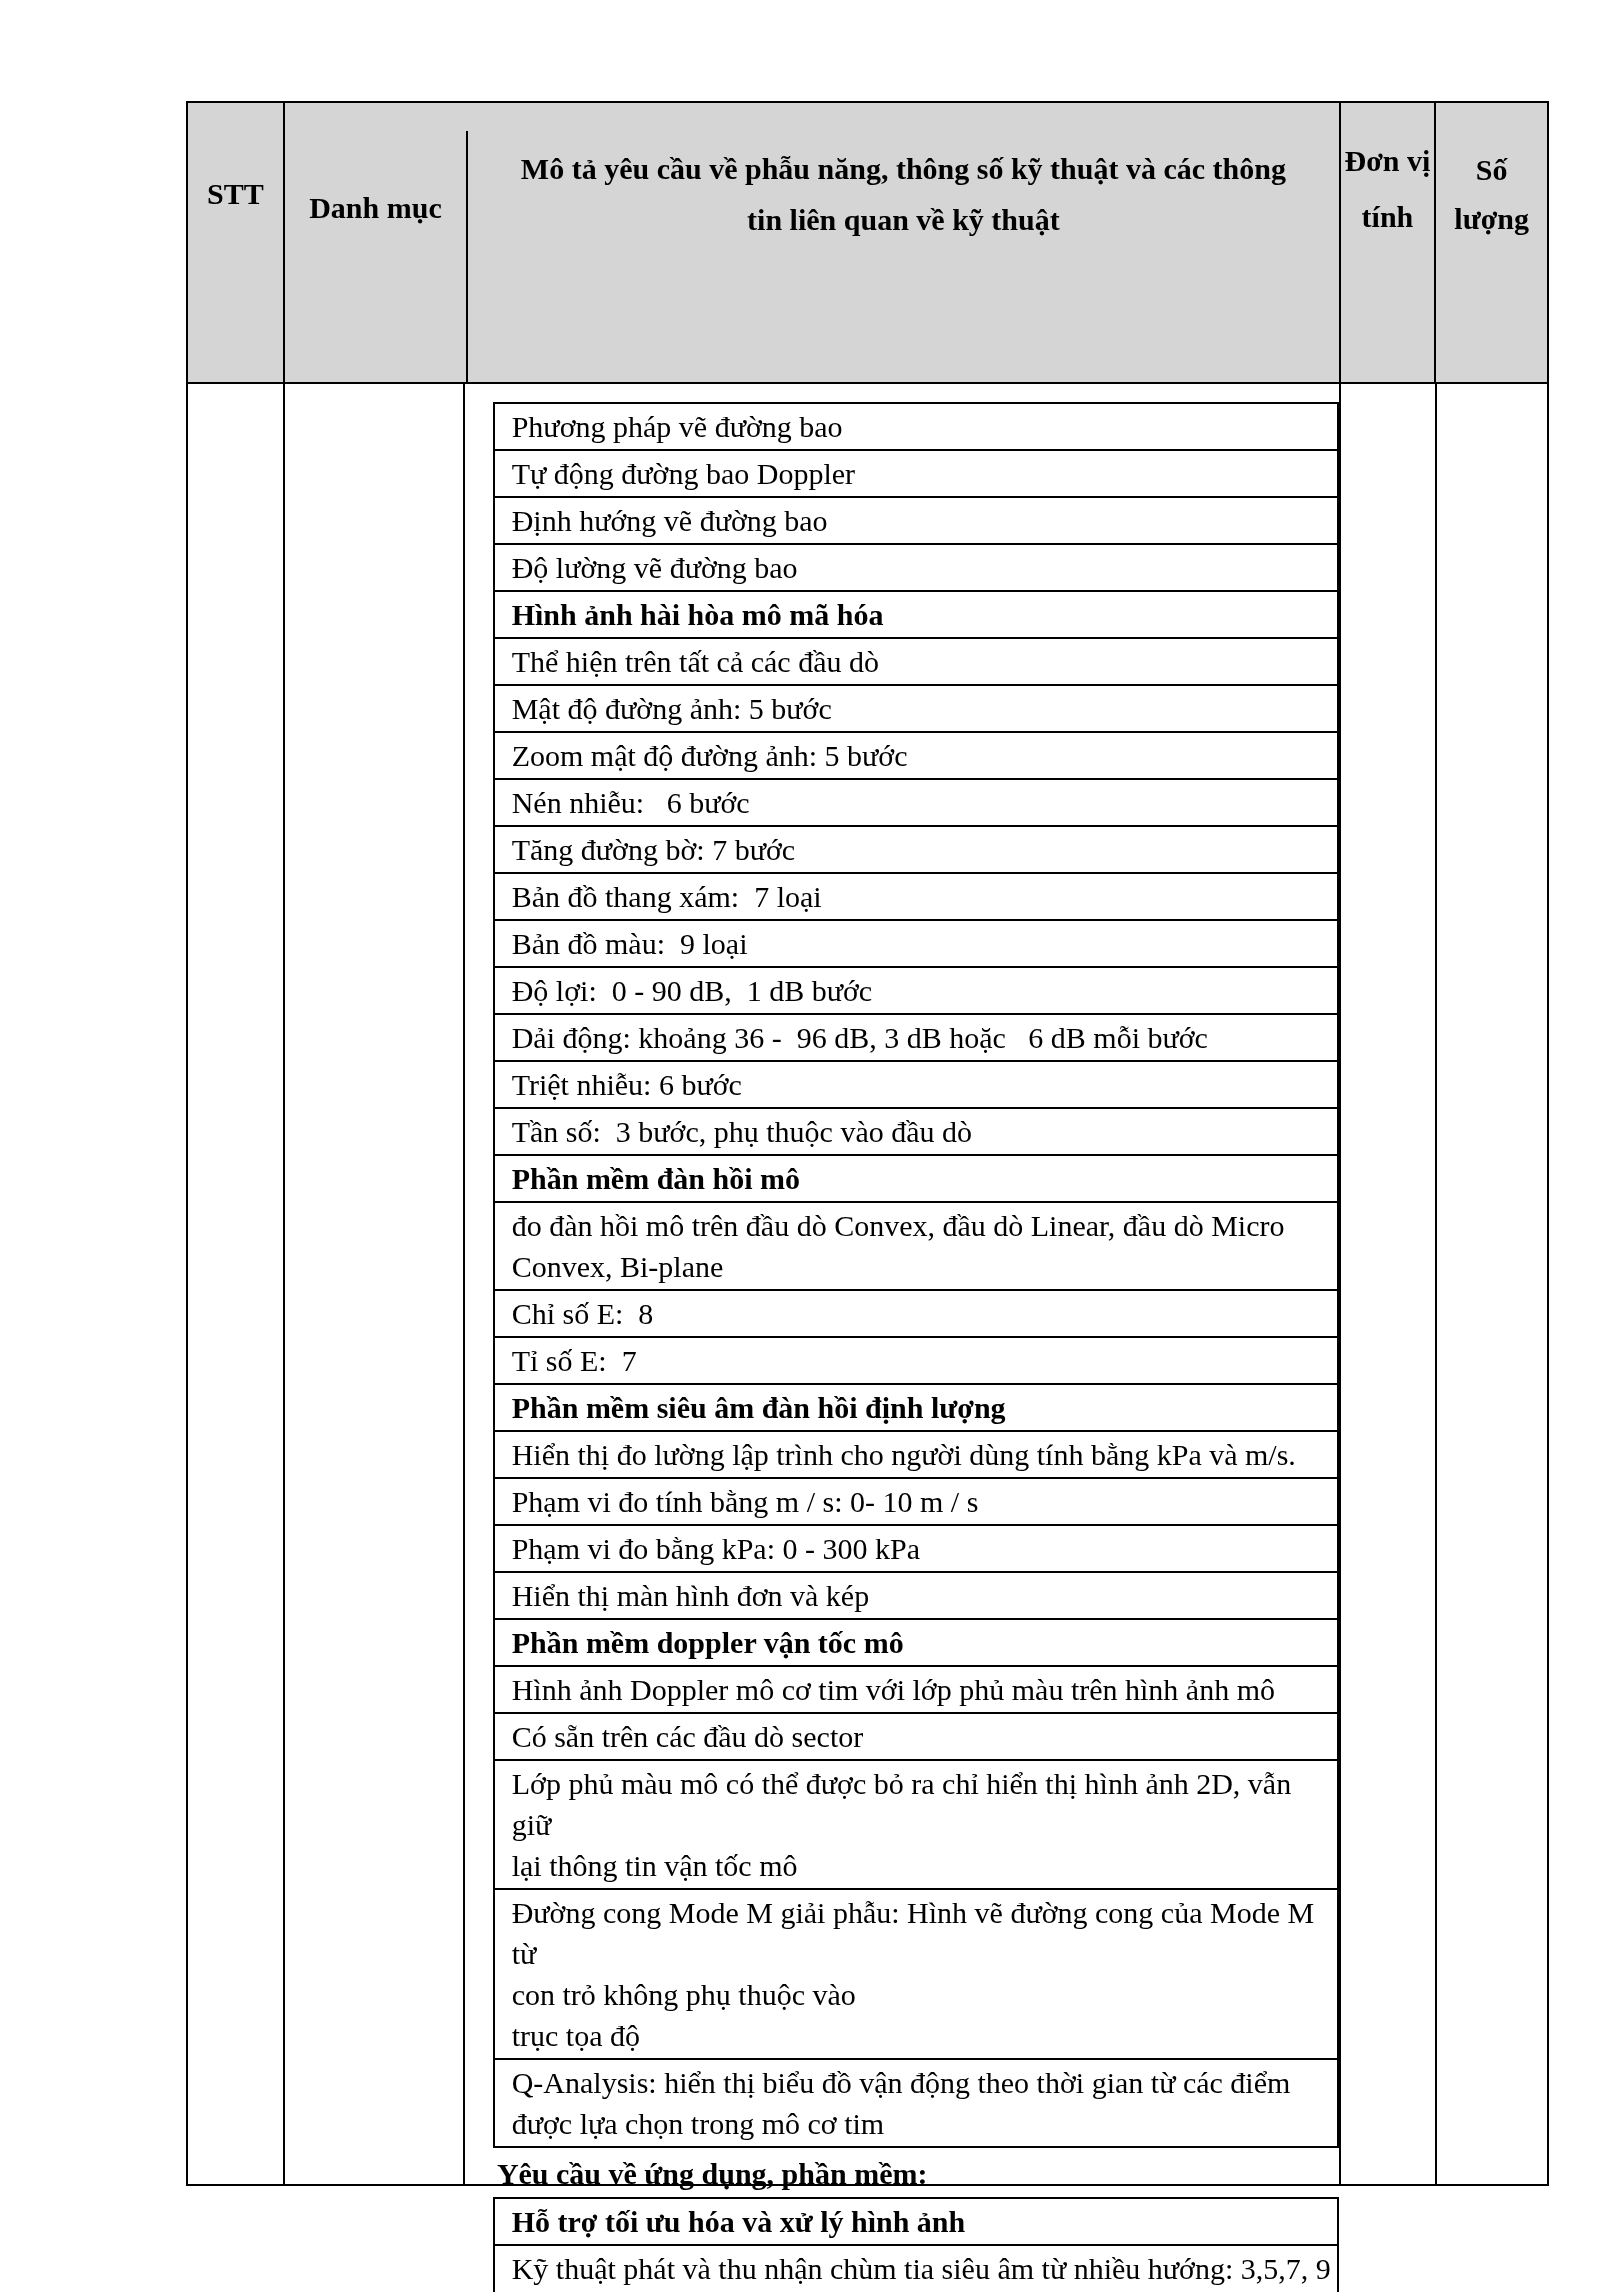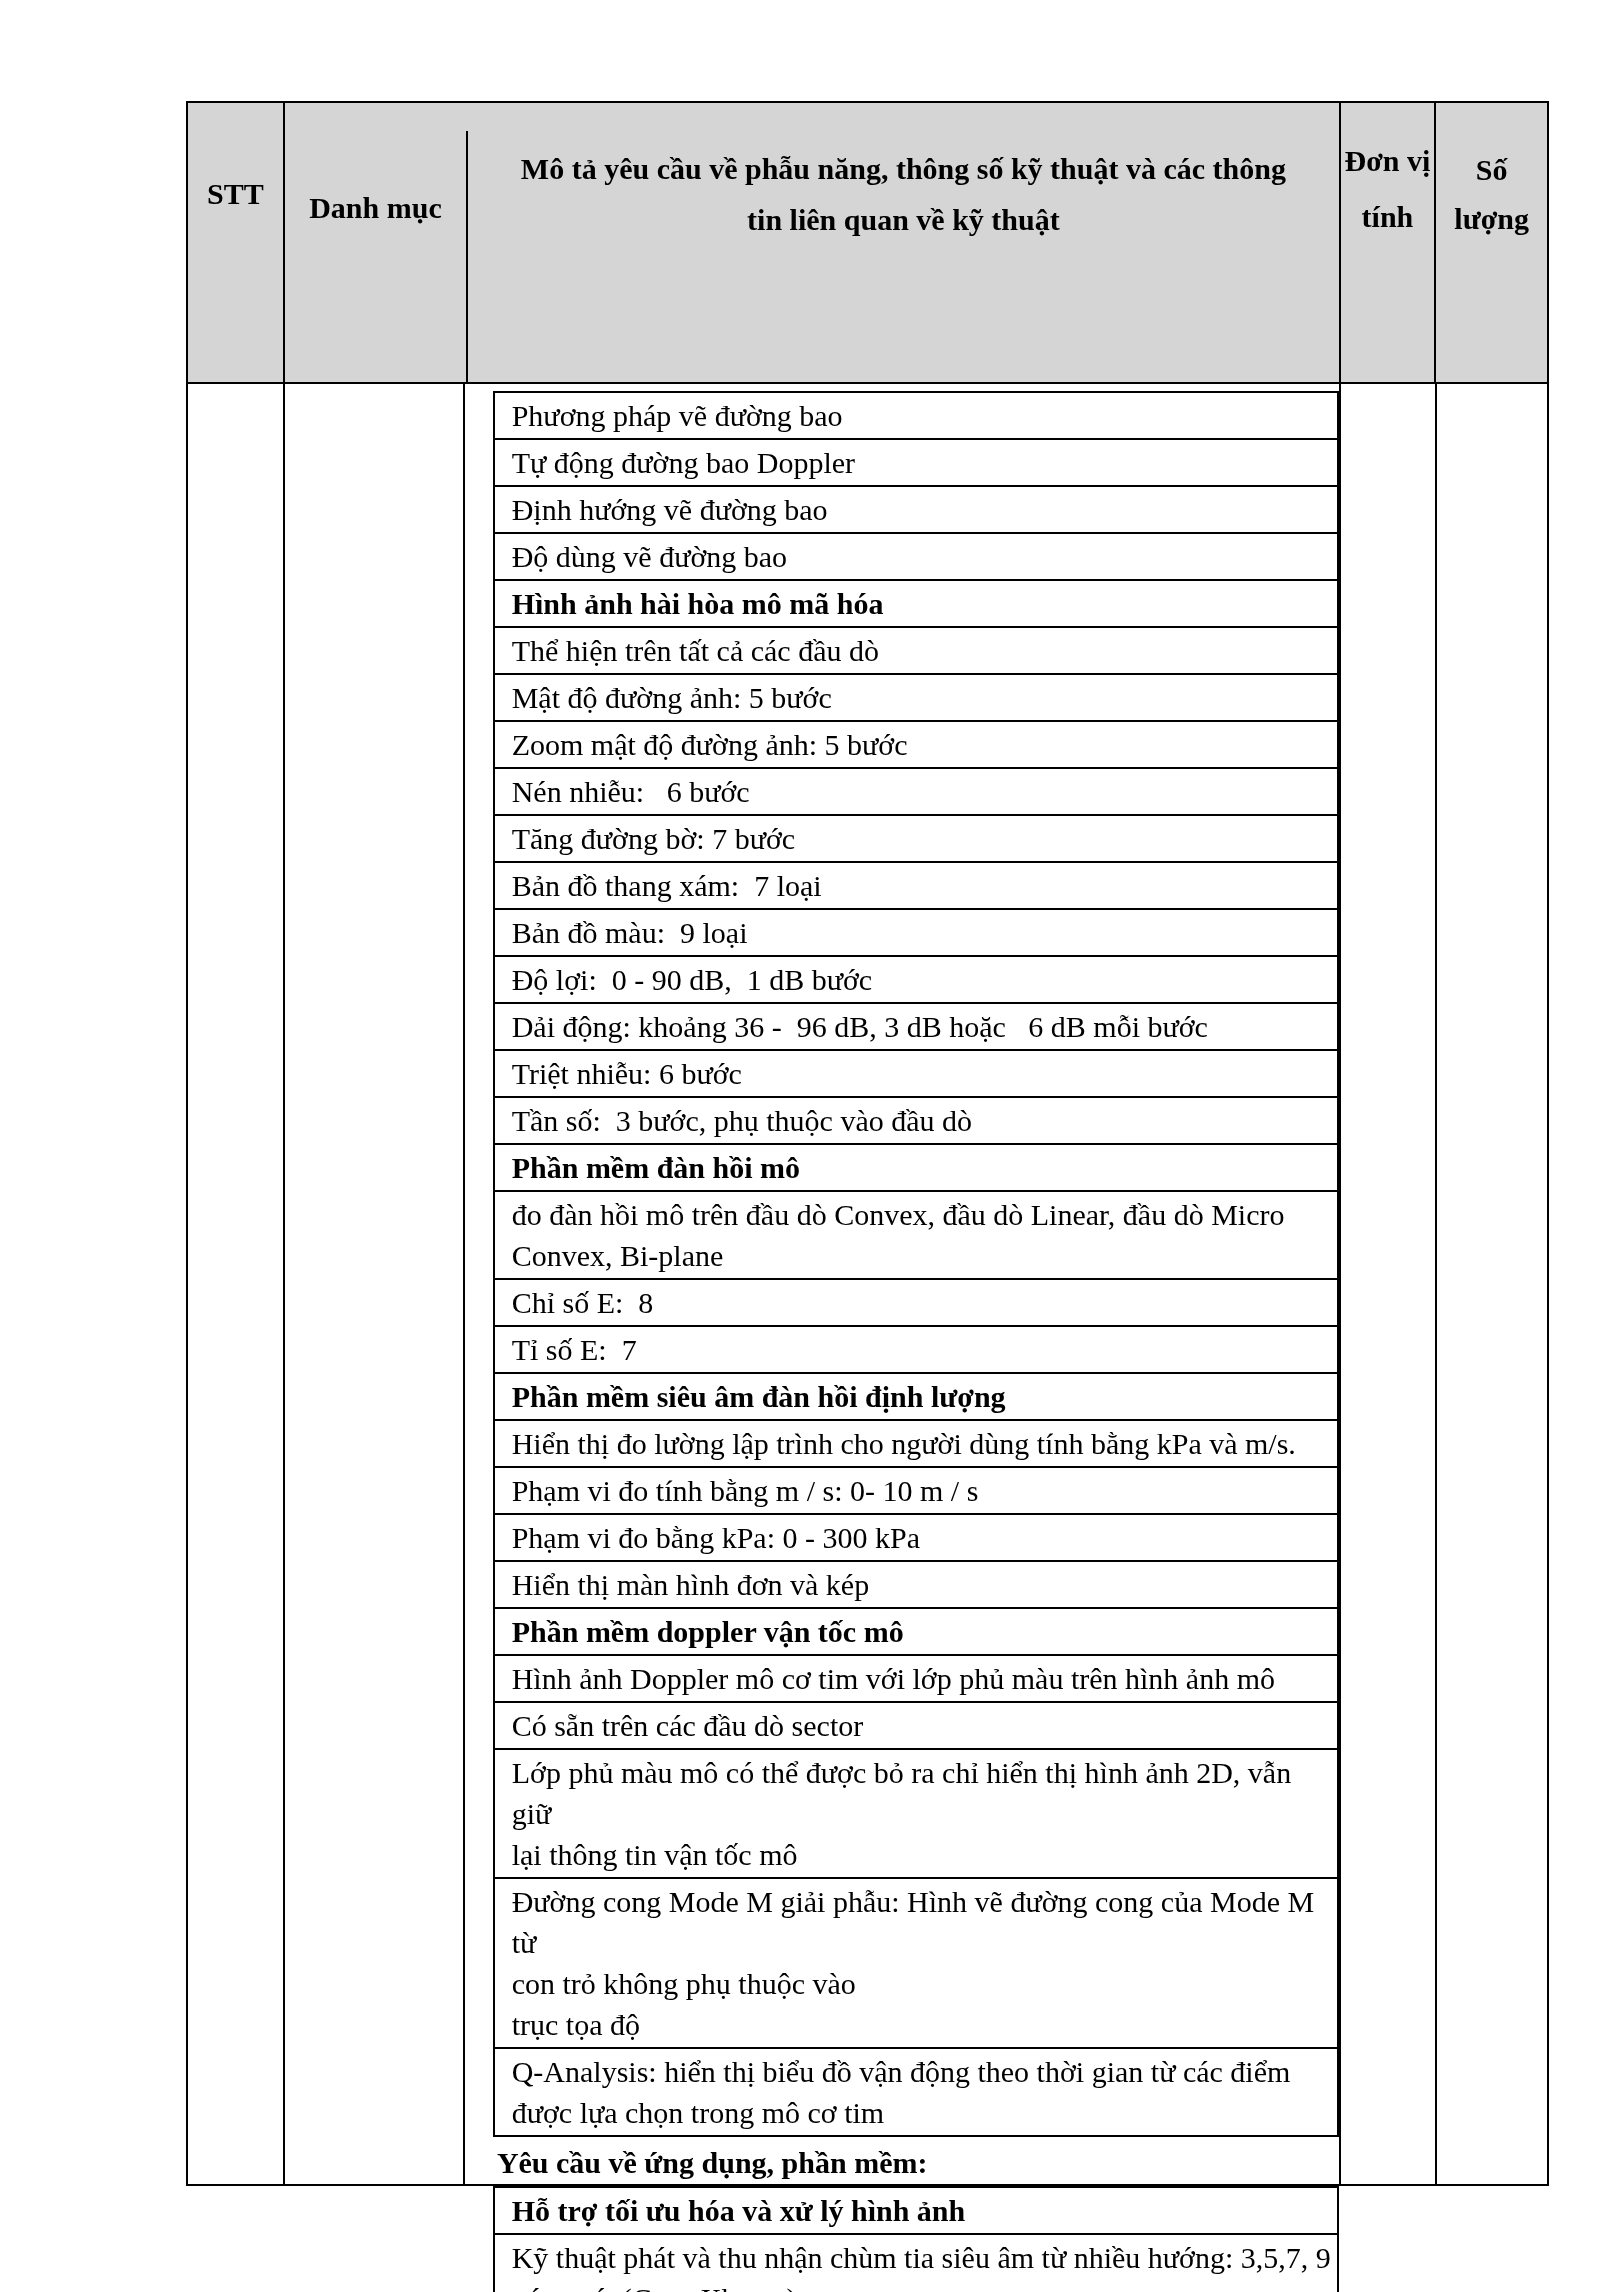--- a/index.html
+++ b/index.html
@@ -44,21 +44,21 @@
   .v1{left:95px;}  .v2{left:275px;}  .v3{left:1151px;}  .v4{left:1247px;}
 
   
   .inner{position:absolute;left:305px;top:283px;width:846px;}
   .srow{
     box-sizing:border-box;border:2px solid var(--border-c);margin-top:-2px;
     min-height:47px;padding:2px 0 2px 16.7px;
     display:flex;align-items:center;
     font-size:30px;line-height:41px;
   }
-  .inner .srow:first-child{margin-top:5px;}
+  .inner .srow:first-child{margin-top:16px;}
   .inner .srow:last-child{border-bottom-width:4.9px;}
   .srow .txt{display:block;width:985px;white-space:pre-wrap;}
   .srow.bold{font-weight:bold;}
   .srow.nobox{border:none;margin-top:2px;margin-bottom:2px;padding-left:3.9px;}
 </style>
 </head>
 <body>
 
 <div class="page">
   <div class="outer">
@@ -81,21 +81,21 @@
         <div class="srow">
     <span class="txt">Phương pháp vẽ đường bao</span>
   </div>
         <div class="srow">
     <span class="txt">Tự động đường bao Doppler</span>
   </div>
         <div class="srow">
     <span class="txt">Định hướng vẽ đường bao</span>
   </div>
         <div class="srow">
-    <span class="txt">Độ dùng vẽ đường bao</span>
+    <span class="txt">Độ lường vẽ đường bao</span>
   </div>
         <div class="srow bold">
     <span class="txt">Hình ảnh hài hòa mô mã hóa</span>
   </div>
         <div class="srow">
     <span class="txt">Thể hiện trên tất cả các đầu dò</span>
   </div>
         <div class="srow">
     <span class="txt">Mật độ đường ảnh: 5 bước</span>
   </div>

